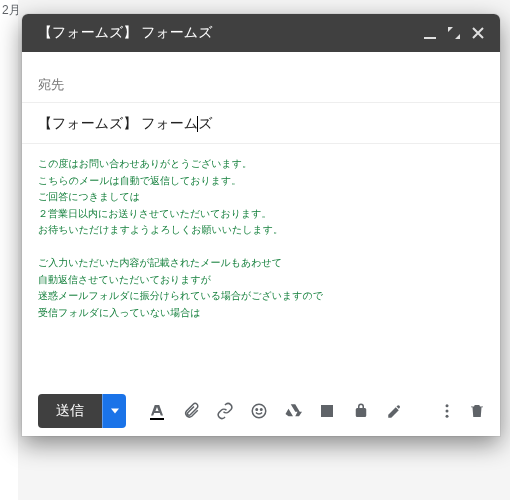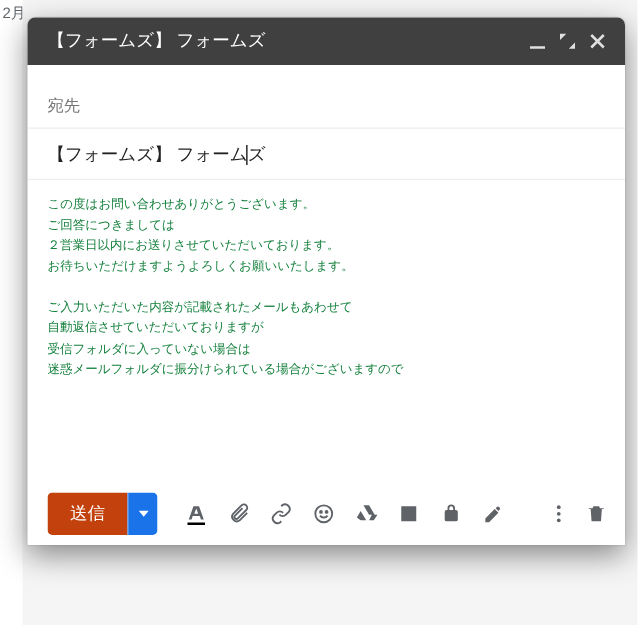--- a/index.html
+++ b/index.html
@@ -93,21 +93,21 @@
       padding: 0 8px 0 16px;
       gap: 4px;
     }
     .send-group {
       display: flex;
       height: 34px;
       border-radius: 4px;
       overflow: hidden;
     }
     .send-btn {
-      background: #c2410c;
+      background: #404040;
       color: #fff;
       font-size: 14px;
       font-weight: 500;
       padding: 0 18px;
       display: flex;
       align-items: center;
       cursor: pointer;
       border: none;
     }
     .send-more {
@@ -169,28 +169,29 @@
   <div class="body">
     <div class="to-row">
       <span>宛先</span>
     </div>
     <div class="subj-row">
       <span>【フォームズ】 フォームズ</span>
       <span class="caret"></span>
     </div>
     <div class="content" id="content">
         <p>この度はお問い合わせありがとうございます。</p>
+        <p>こちらのメールは自動で返信しております。</p>
         <p>ご回答につきましては</p>
         <p>２営業日以内にお送りさせていただいております。</p>
         <p>お待ちいただけますようよろしくお願いいたします。</p>
         <p></p>
         <p>ご入力いただいた内容が記載されたメールもあわせて</p>
         <p>自動返信させていただいておりますが</p>
+        <p>迷惑メールフォルダに振分けられている場合がございますので</p>
         <p>受信フォルダに入っていない場合は</p>
-        <p>迷惑メールフォルダに振分けられている場合がございますので</p>
       </div>
 
     <div class="toolbar">
       <div class="send-group">
         <button class="send-btn">送信</button>
         <div class="send-more">
           <svg viewBox="0 0 10 10">
               <path d="M0 2l5 6 5-6z"></path>
             </svg>
         </div>

